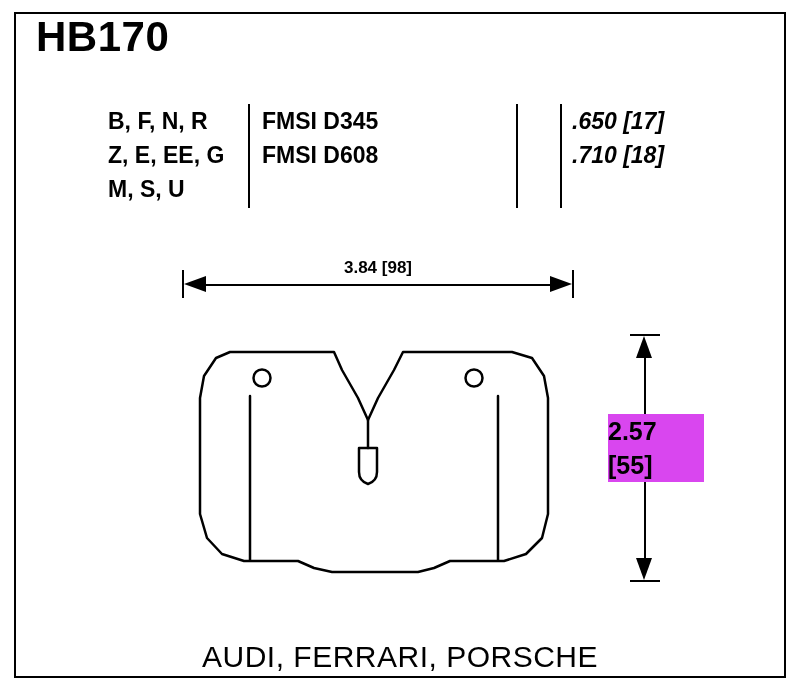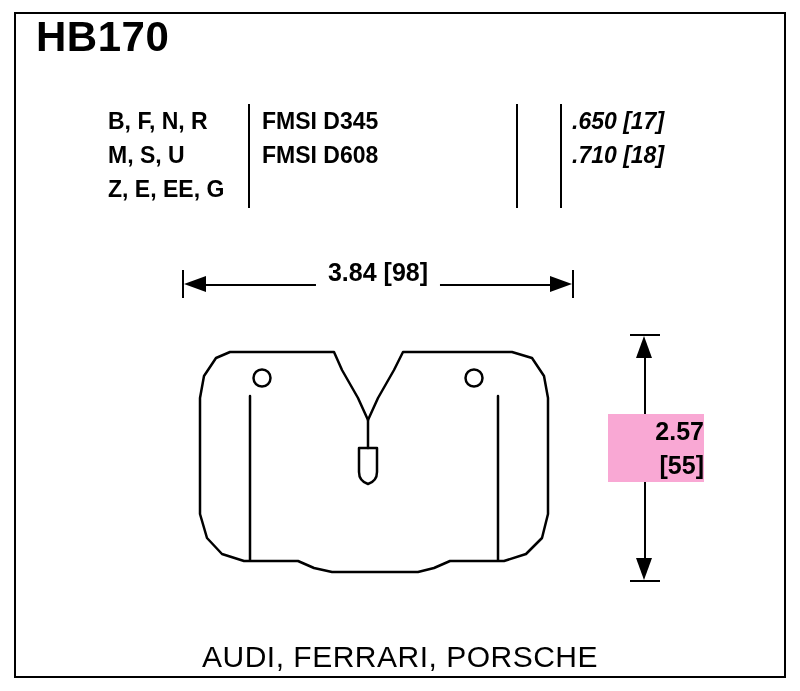--- a/index.html
+++ b/index.html
@@ -111,21 +111,21 @@
   }
   .dim-h .arrow-l { left: 2px; border-right: 22px solid #000000; }
   .dim-h .arrow-r { right: 2px; border-left: 22px solid #000000; }
   .dim-h .label {
     position: absolute;
     left: 50%;
     top: -4px;
     transform: translateX(-50%);
     background: #ffffff;
     padding: 0 12px;
-    font-size: 25px;
+    font-size: 17px;
     font-weight: bold;
     white-space: nowrap;
   }
 
   
   .dim-v {
     position: absolute;
     left: 622px;
     top: 334px;
     width: 46px;
@@ -156,25 +156,25 @@
     border-left: 8px solid transparent;
     border-right: 8px solid transparent;
   }
   .dim-v .arrow-t { top: 2px; border-bottom: 22px solid #000000; }
   .dim-v .arrow-b { bottom: 2px; border-top: 22px solid #000000; }
   .dim-v-label {
     position: absolute;
     left: 608px;
     top: 414px;
     width: 96px;
-    text-align: right;
+    text-align: left;
     font-size: 25px;
     font-weight: bold;
     line-height: 34px;
-    background: #f9a8d4;
+    background: #d946ef;
   }
 
   
   .pad-drawing {
     position: absolute;
     left: 182px;
     top: 332px;
     width: 392px;
     height: 252px;
   }
@@ -201,22 +201,22 @@
   <div class="part-number">HB170</div>
 
   <div class="spec-table">
 
     <div class="vrule vrule-1"></div>
     <div class="vrule vrule-2"></div>
     <div class="vrule vrule-3"></div>
 
     <div class="spec-col col-compounds">
       <div class="spec-row">B, F, N, R</div>
+      <div class="spec-row">Z, E, EE, G</div>
       <div class="spec-row">M, S, U</div>
-      <div class="spec-row">Z, E, EE, G</div>
     </div>
 
     <div class="spec-col col-fmsi">
       <div class="spec-row">FMSI D345</div>
       <div class="spec-row">FMSI D608</div>
     </div>
 
     <div class="spec-col col-thick">
       <div class="spec-row">.650 [17]</div>
       <div class="spec-row">.710 [18]</div>

